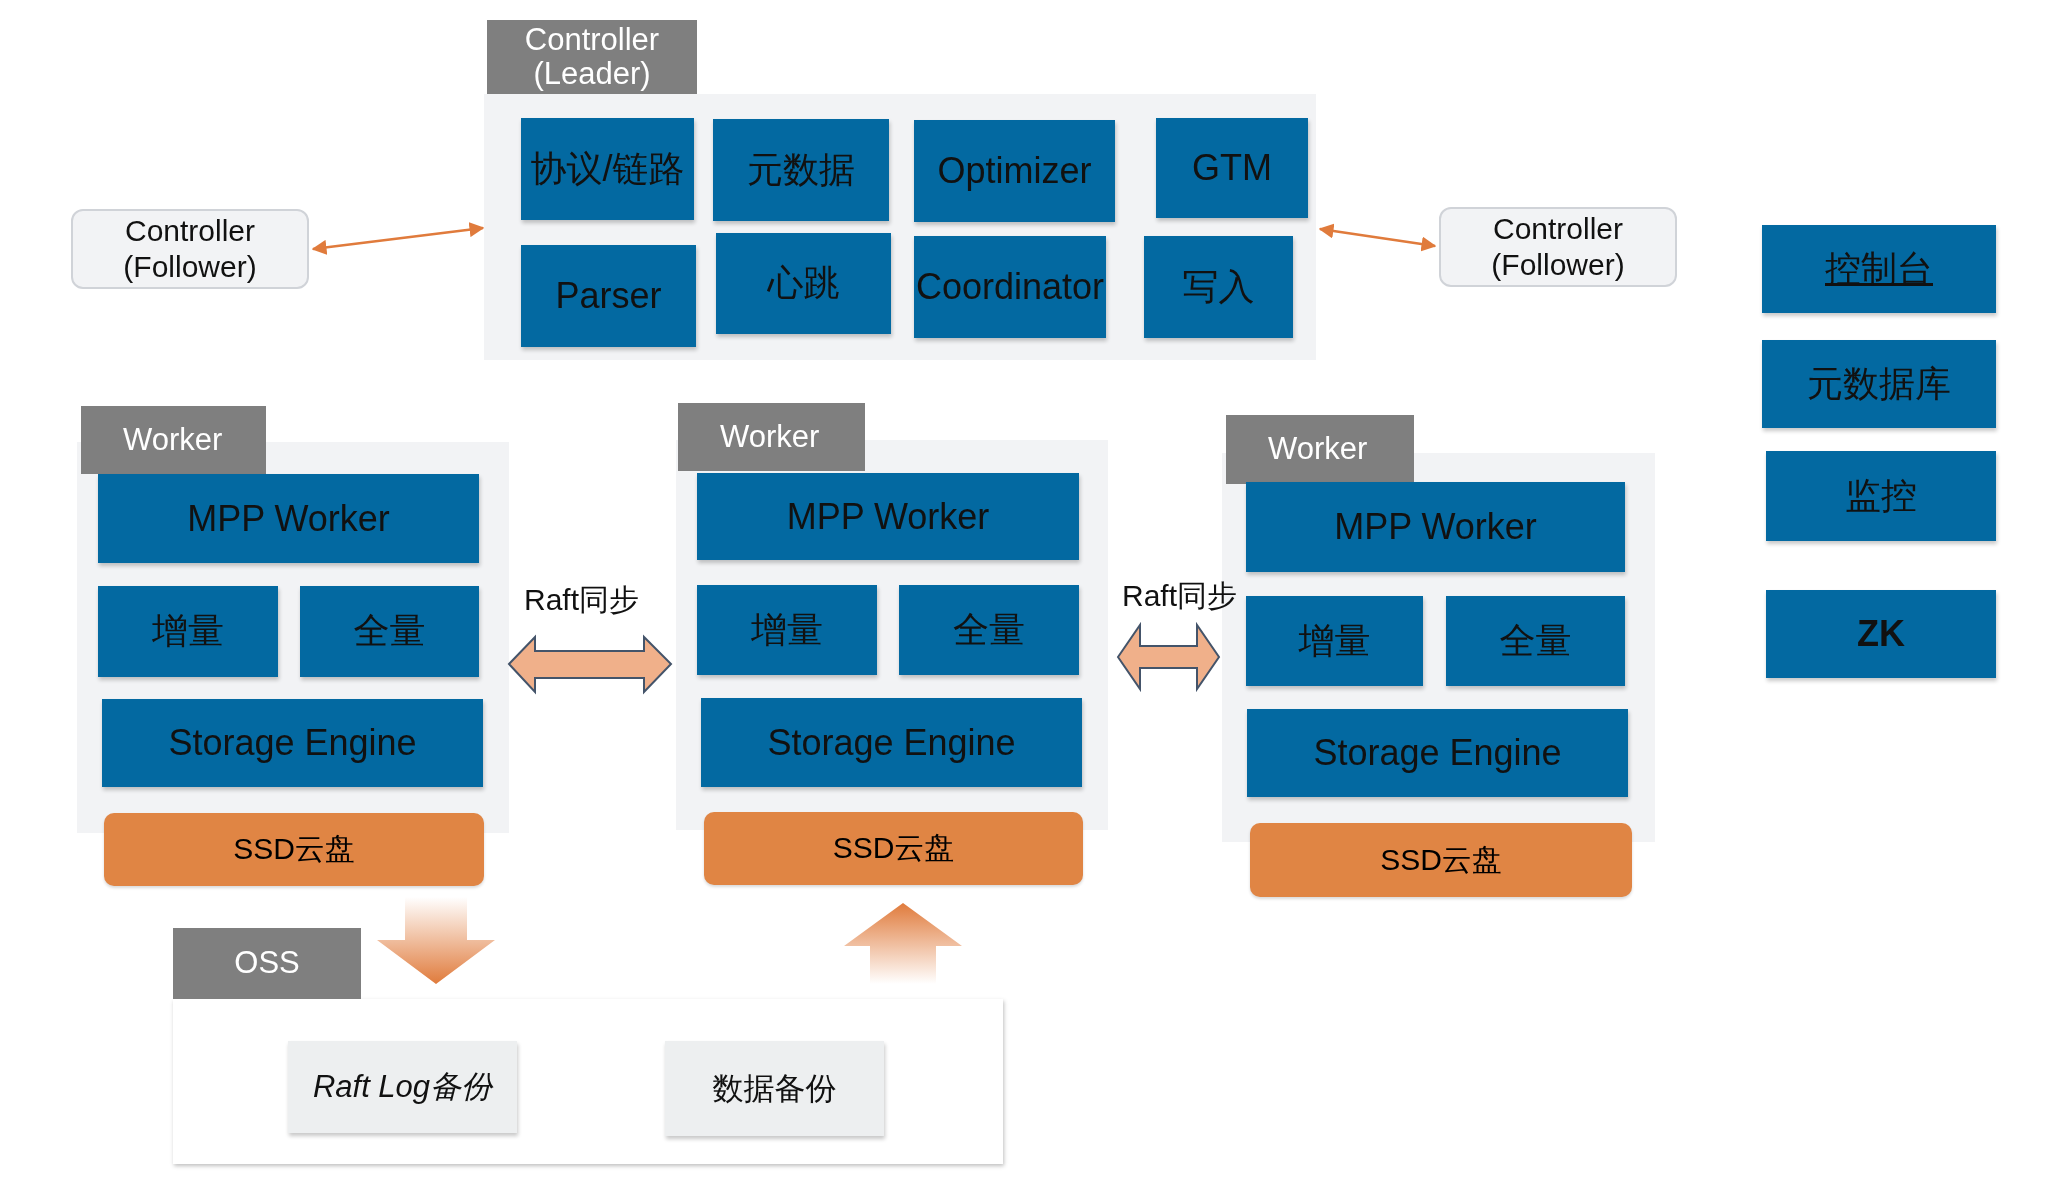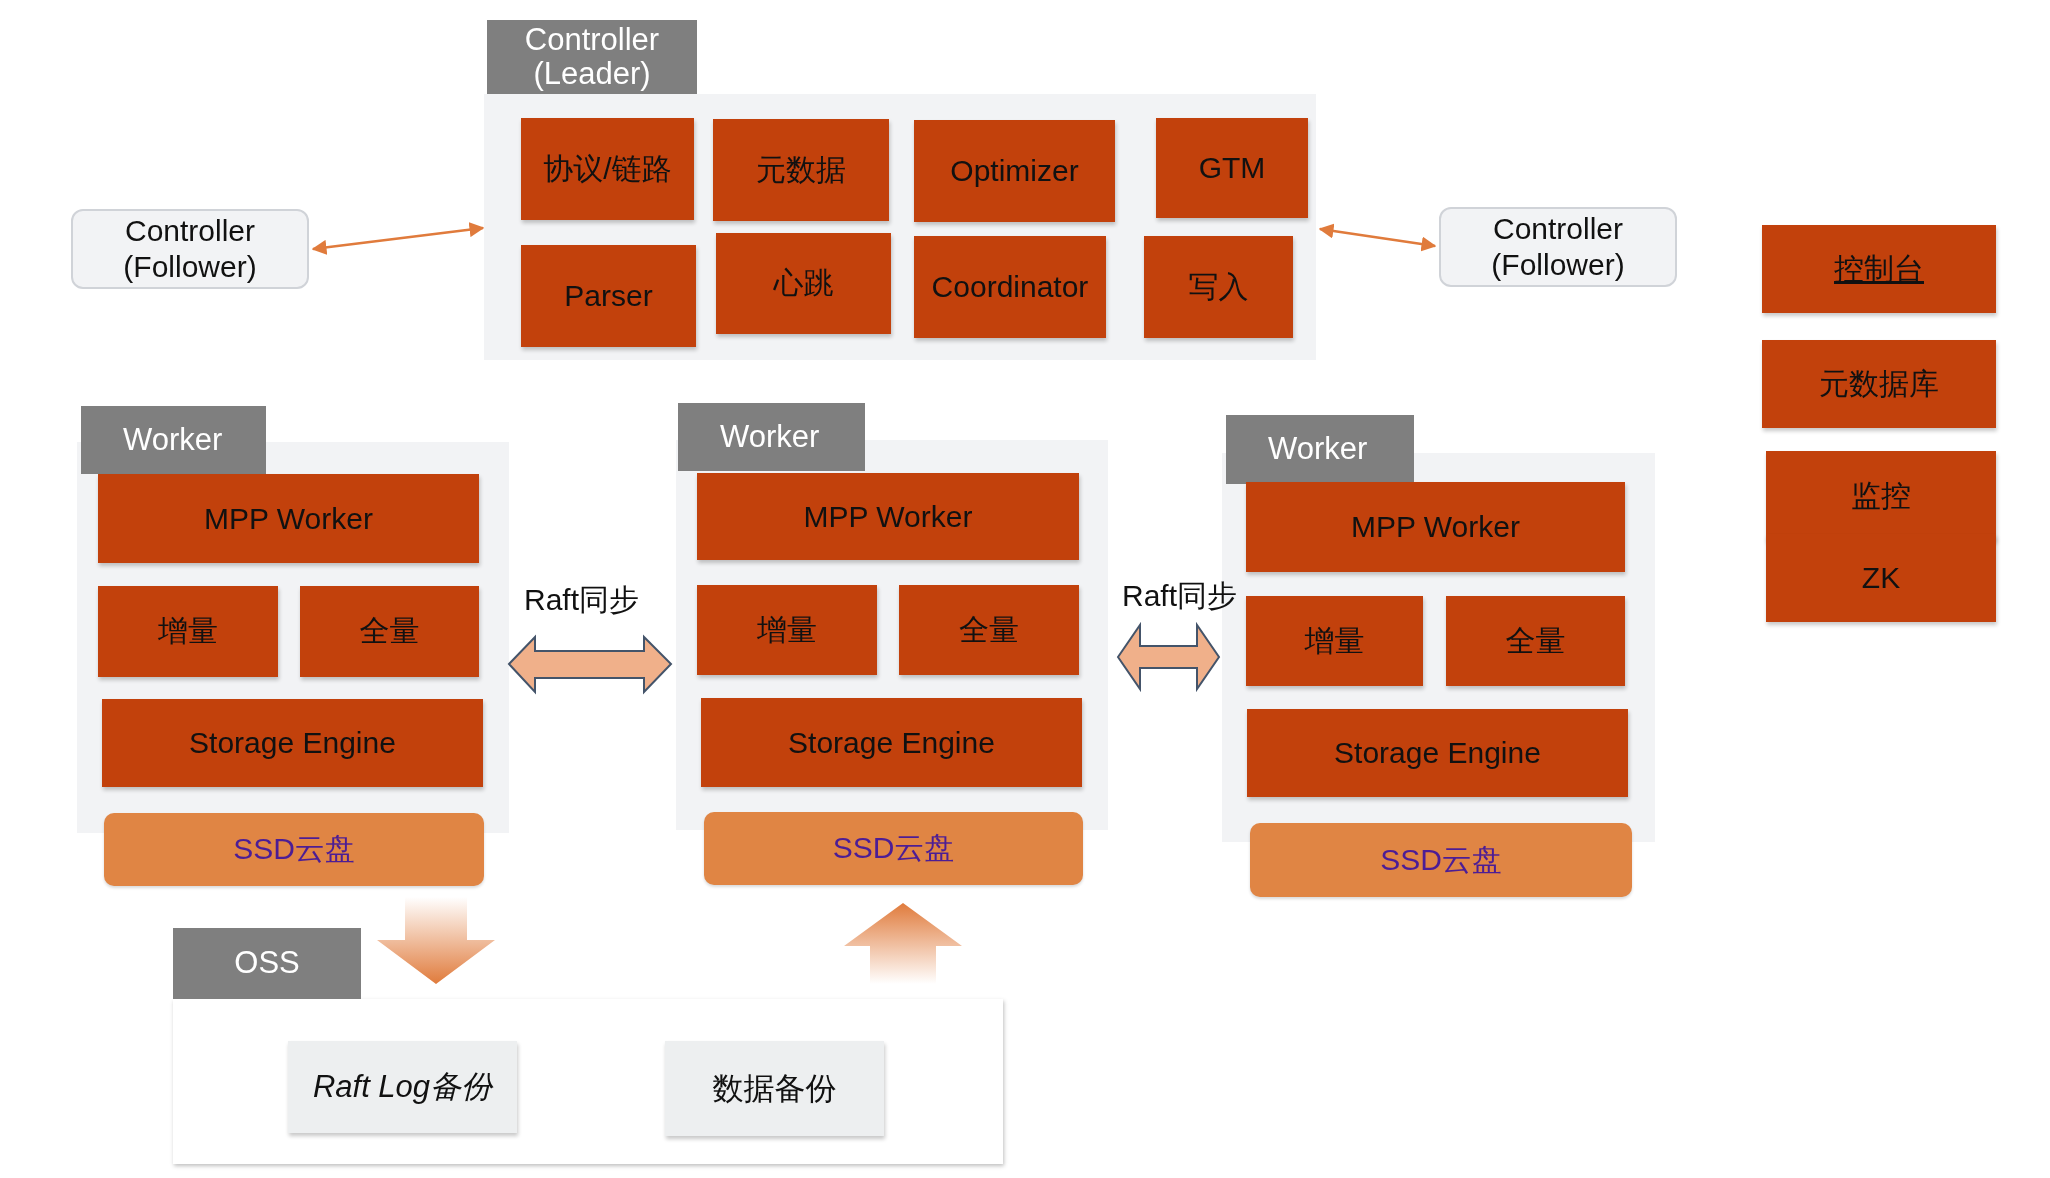--- a/index.html
+++ b/index.html
@@ -3,26 +3,26 @@
 <meta charset="utf-8">
 <style>
   html, body { margin:0; padding:0; background:#ffffff; }
   body { width:2050px; height:1178px; position:relative; overflow:hidden;
          font-family:"Liberation Sans","DejaVu Sans",sans-serif; color:#111; }
   .abs { position:absolute; box-sizing:border-box; }
   .hdr { background:#7f7f7f; color:#ffffff; display:flex; align-items:center; justify-content:center;
          text-align:center; font-size:31px; line-height:1.1; }
   .hdr.left { justify-content:flex-start; padding-left:42px; }
   .panel { background:#f2f3f5; }
-  .cell { background:#c2410c; display:flex; align-items:center; justify-content:center; text-align:center;
-          font-size:30px; box-shadow:1px 3px 4px rgba(0,0,0,0.22); }
+  .cell { background:#0369a1; display:flex; align-items:center; justify-content:center; text-align:center;
+          font-size:36px; box-shadow:1px 3px 4px rgba(0,0,0,0.22); }
   .follower { background:#f2f3f5; border:2px solid #d0d3d8; border-radius:12px; display:flex;
               align-items:center; justify-content:center; text-align:center; font-size:30px; line-height:1.2; }
   .ssd { background:#e08544; border-radius:10px; display:flex; align-items:center; justify-content:center;
-         font-size:30px; color:#4c1d95; box-shadow:0 2px 3px rgba(0,0,0,0.15); }
+         font-size:30px; color:#000000; box-shadow:0 2px 3px rgba(0,0,0,0.15); }
   .grey-cell { background:#edeff0; display:flex; align-items:center; justify-content:center; text-align:center;
                font-size:31px; box-shadow:1px 3px 4px rgba(0,0,0,0.22); }
   .oss-panel { background:#ffffff; box-shadow:1px 2px 4px rgba(0,0,0,0.25); }
   .label { font-size:30px; white-space:nowrap; }
   svg.overlay { position:absolute; left:0; top:0; }
 </style>
 </head>
 <body>
 
 <div class="abs panel" style="left:484px;top:94px;width:832px;height:266px;"></div>
@@ -44,21 +44,21 @@
   <span>(Follower)</span>
 </div>
 <div class="abs follower" style="left:1439px;top:207px;width:238px;height:80px;flex-direction:column;">
   <span>Controller</span>
   <span>(Follower)</span>
 </div>
 
 <div class="abs cell" style="left:1762px;top:225px;width:234px;height:88px;text-decoration:underline;">控制台</div>
 <div class="abs cell" style="left:1762px;top:340px;width:234px;height:88px;">元数据库</div>
 <div class="abs cell" style="left:1766px;top:451px;width:230px;height:90px;">监控</div>
-<div class="abs cell" style="left:1766px;top:534px;width:230px;height:88px;">ZK</div>
+<div class="abs cell" style="left:1766px;top:590px;width:230px;height:88px;font-weight:bold;">ZK</div>
 
 <div class="abs panel" style="left:77px;top:442px;width:432px;height:391px;"></div>
 <div class="abs hdr left" style="left:81px;top:406px;width:185px;height:68px;">Worker</div>
 <div class="abs cell" style="left:98px;top:474px;width:381px;height:89px;">MPP Worker</div>
 <div class="abs cell" style="left:98px;top:586px;width:180px;height:91px;">增量</div>
 <div class="abs cell" style="left:300px;top:586px;width:179px;height:91px;">全量</div>
 <div class="abs cell" style="left:102px;top:699px;width:381px;height:88px;">Storage Engine</div>
 <div class="abs ssd" style="left:104px;top:813px;width:380px;height:73px;">SSD云盘</div>
 
 <div class="abs panel" style="left:676px;top:440px;width:432px;height:390px;"></div>

